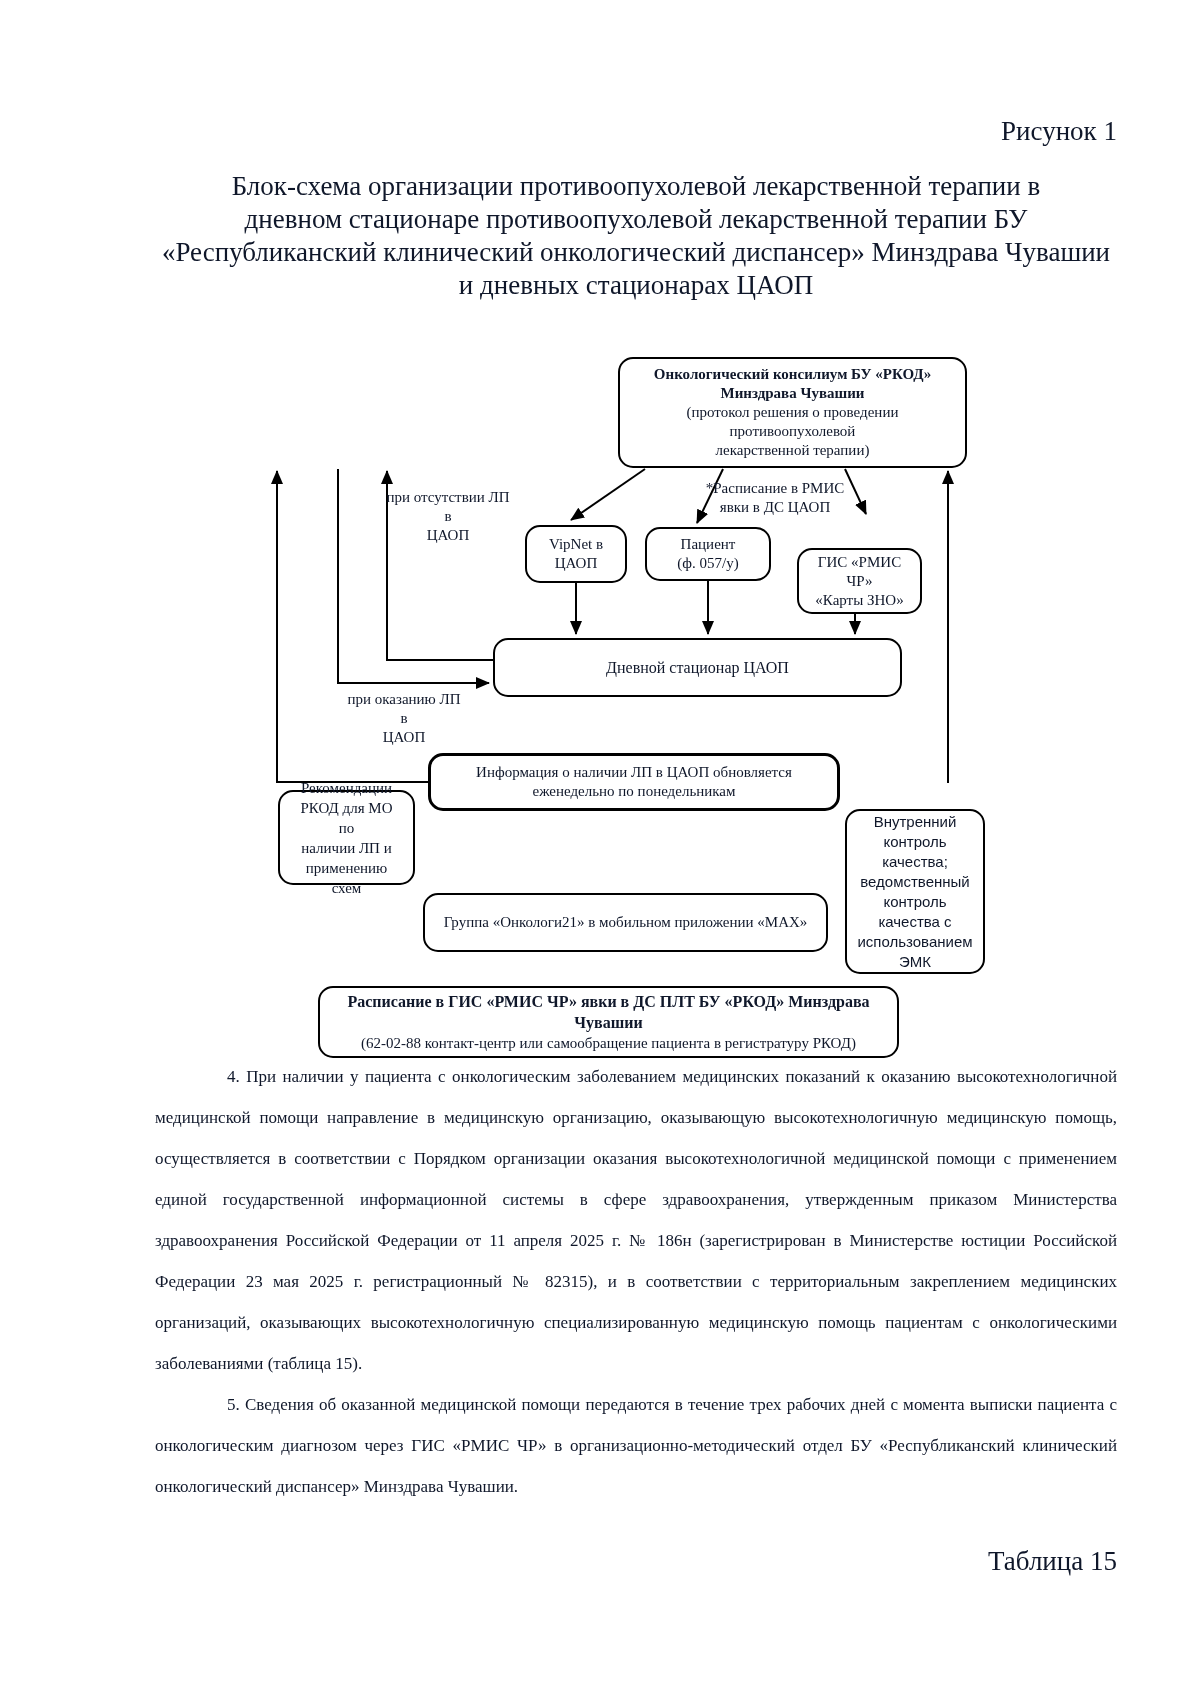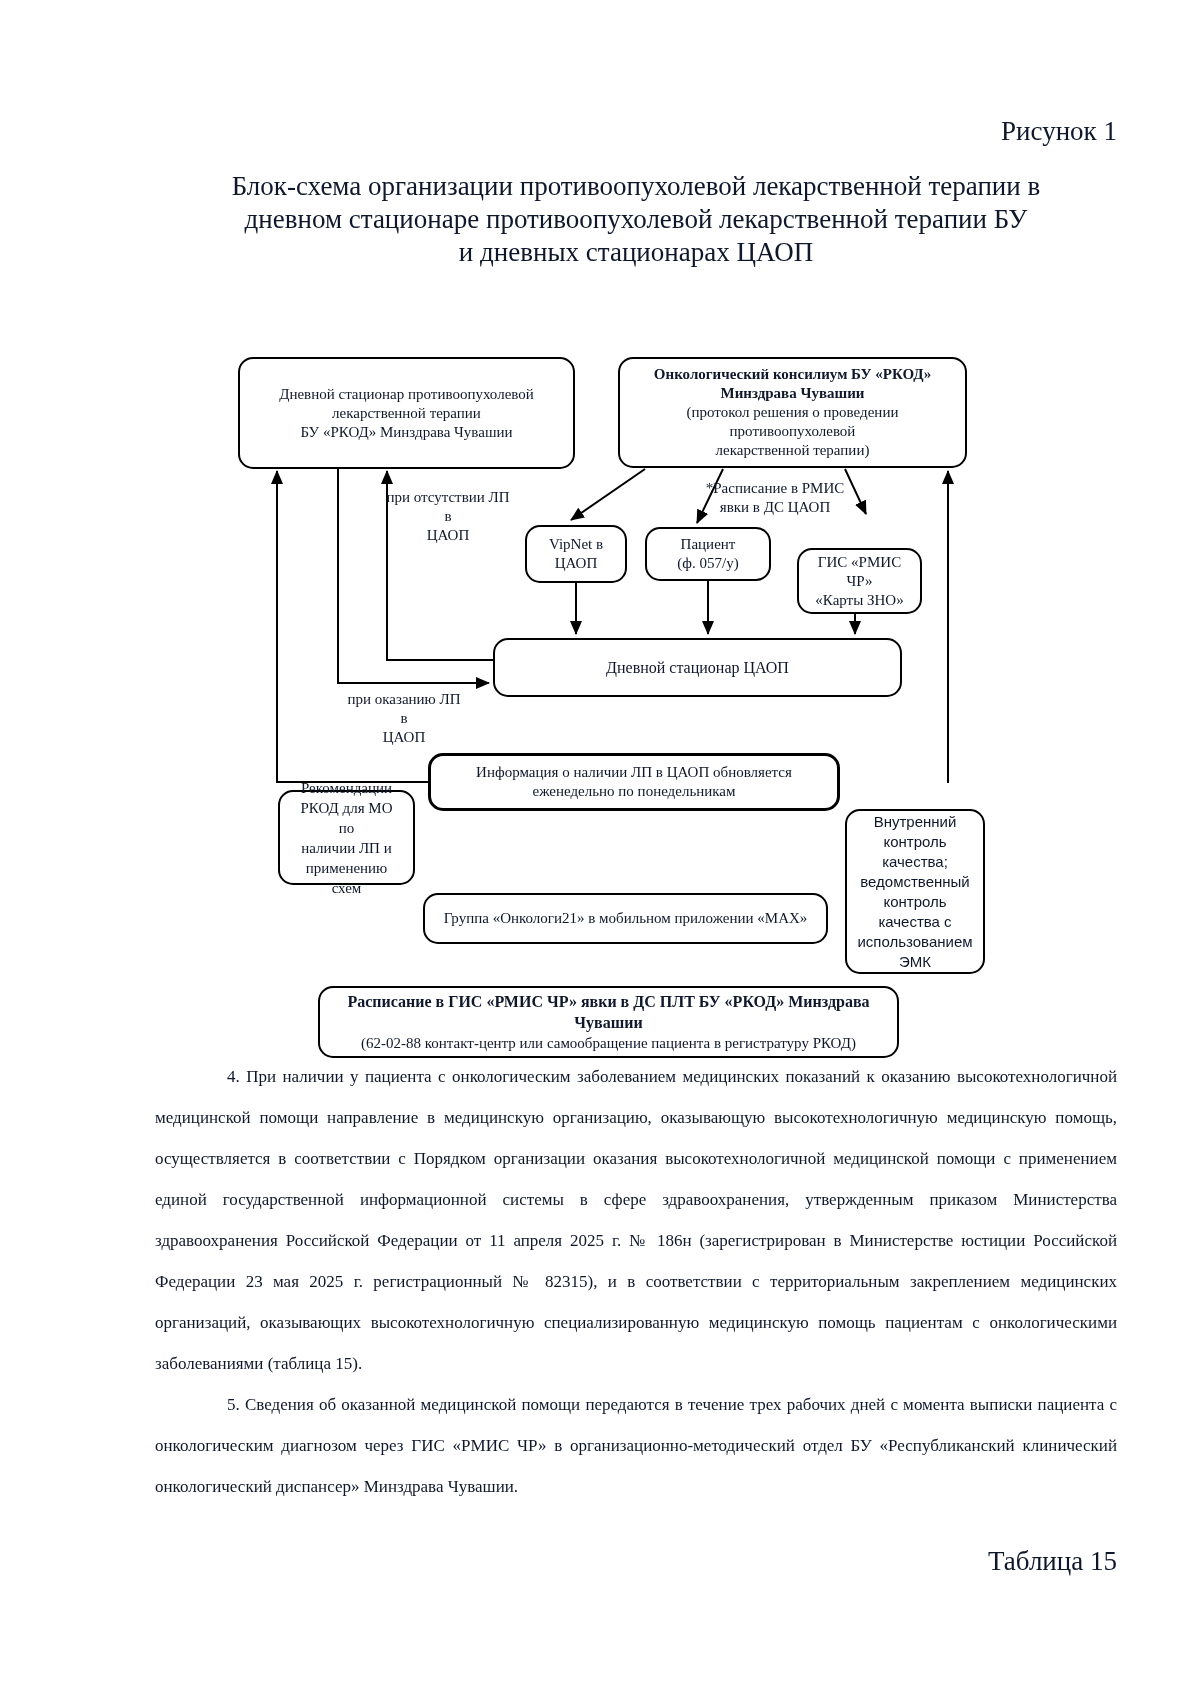--- a/index.html
+++ b/index.html
@@ -33,20 +33,21 @@
 </head>
 <body>
 
 <div class="page">
 
   <div class="figure-label">Рисунок 1</div>
 
   <div class="doc-title">
     <span>Блок-схема организации противоопухолевой лекарственной терапии в</span>
     <span>дневном стационаре противоопухолевой лекарственной терапии БУ</span>
+    <span>«Республиканский клинический онкологический диспансер» Минздрава Чувашии</span>
     <span>и дневных стационарах ЦАОП</span>
   </div>
 
   <svg class="connectors" width="1200" height="1694" viewBox="0 0 1200 1694">
     <defs>
       <marker id="ah" markerWidth="8" markerHeight="7" refX="6.5" refY="3" orient="auto">
         <path d="M0,0 L7,3 L0,6 z" fill="#000"></path>
       </marker>
     </defs>
     <g stroke="#000" stroke-width="2" fill="none">
@@ -56,25 +57,20 @@
       <line x1="645" y1="469" x2="571" y2="520" marker-end="url(#ah)"></line>
       <line x1="723" y1="469" x2="697" y2="523" marker-end="url(#ah)"></line>
       <line x1="845" y1="469" x2="866" y2="514" marker-end="url(#ah)"></line>
       <line x1="576" y1="583" x2="576" y2="634" marker-end="url(#ah)"></line>
       <line x1="708" y1="581" x2="708" y2="634" marker-end="url(#ah)"></line>
       <line x1="855" y1="584" x2="855" y2="634" marker-end="url(#ah)"></line>
       <polyline points="948,783 948,471" marker-end="url(#ah)"></polyline>
     </g>
   </svg>
 
-  <div class="fbox b" style="left:238px;top:357px;width:337px;height:112px;">
-    <span>Дневной стационар противоопухолевой</span>
-    <span>лекарственной терапии</span>
-    <span>БУ «РКОД» Минздрава Чувашии</span>
-  </div>
 
   <div class="fbox" style="left:618px;top:357px;width:349px;height:111px;">
     <span class="b">Онкологический консилиум БУ «РКОД»</span>
     <span class="b">Минздрава Чувашии</span>
     <span>(протокол решения о проведении противоопухолевой</span>
     <span>лекарственной терапии)</span>
   </div>
 
   <div class="fbox" style="left:525px;top:525px;width:102px;height:58px;">
     <span>VipNet в</span>
@@ -112,21 +108,21 @@
     <span>Внутренний</span>
     <span>контроль</span>
     <span>качества;</span>
     <span>ведомственный</span>
     <span>контроль</span>
     <span>качества с</span>
     <span>использованием</span>
     <span>ЭМК</span>
   </div>
 
-  <div class="fbox b" style="left:423px;top:893px;width:405px;height:51px;">
+  <div class="fbox b" style="left:423px;top:893px;width:405px;height:59px;">
     <span>Группа «Онкологи21» в мобильном приложении «MAX»</span>
   </div>
 
   <div class="fbox" style="left:318px;top:986px;width:581px;height:72px;font-size:15px;line-height:21px;">
     <span class="b" style="font-size:16px;">Расписание в ГИС «РМИС ЧР» явки в ДС ПЛТ БУ «РКОД» Минздрава Чувашии</span>
     <span>(62-02-88 контакт-центр или самообращение пациента в регистратуру РКОД)</span>
   </div>
 
   <div class="flabel" style="left:383px;top:488px;width:130px;">
     <span>при отсутствии ЛП в</span>

